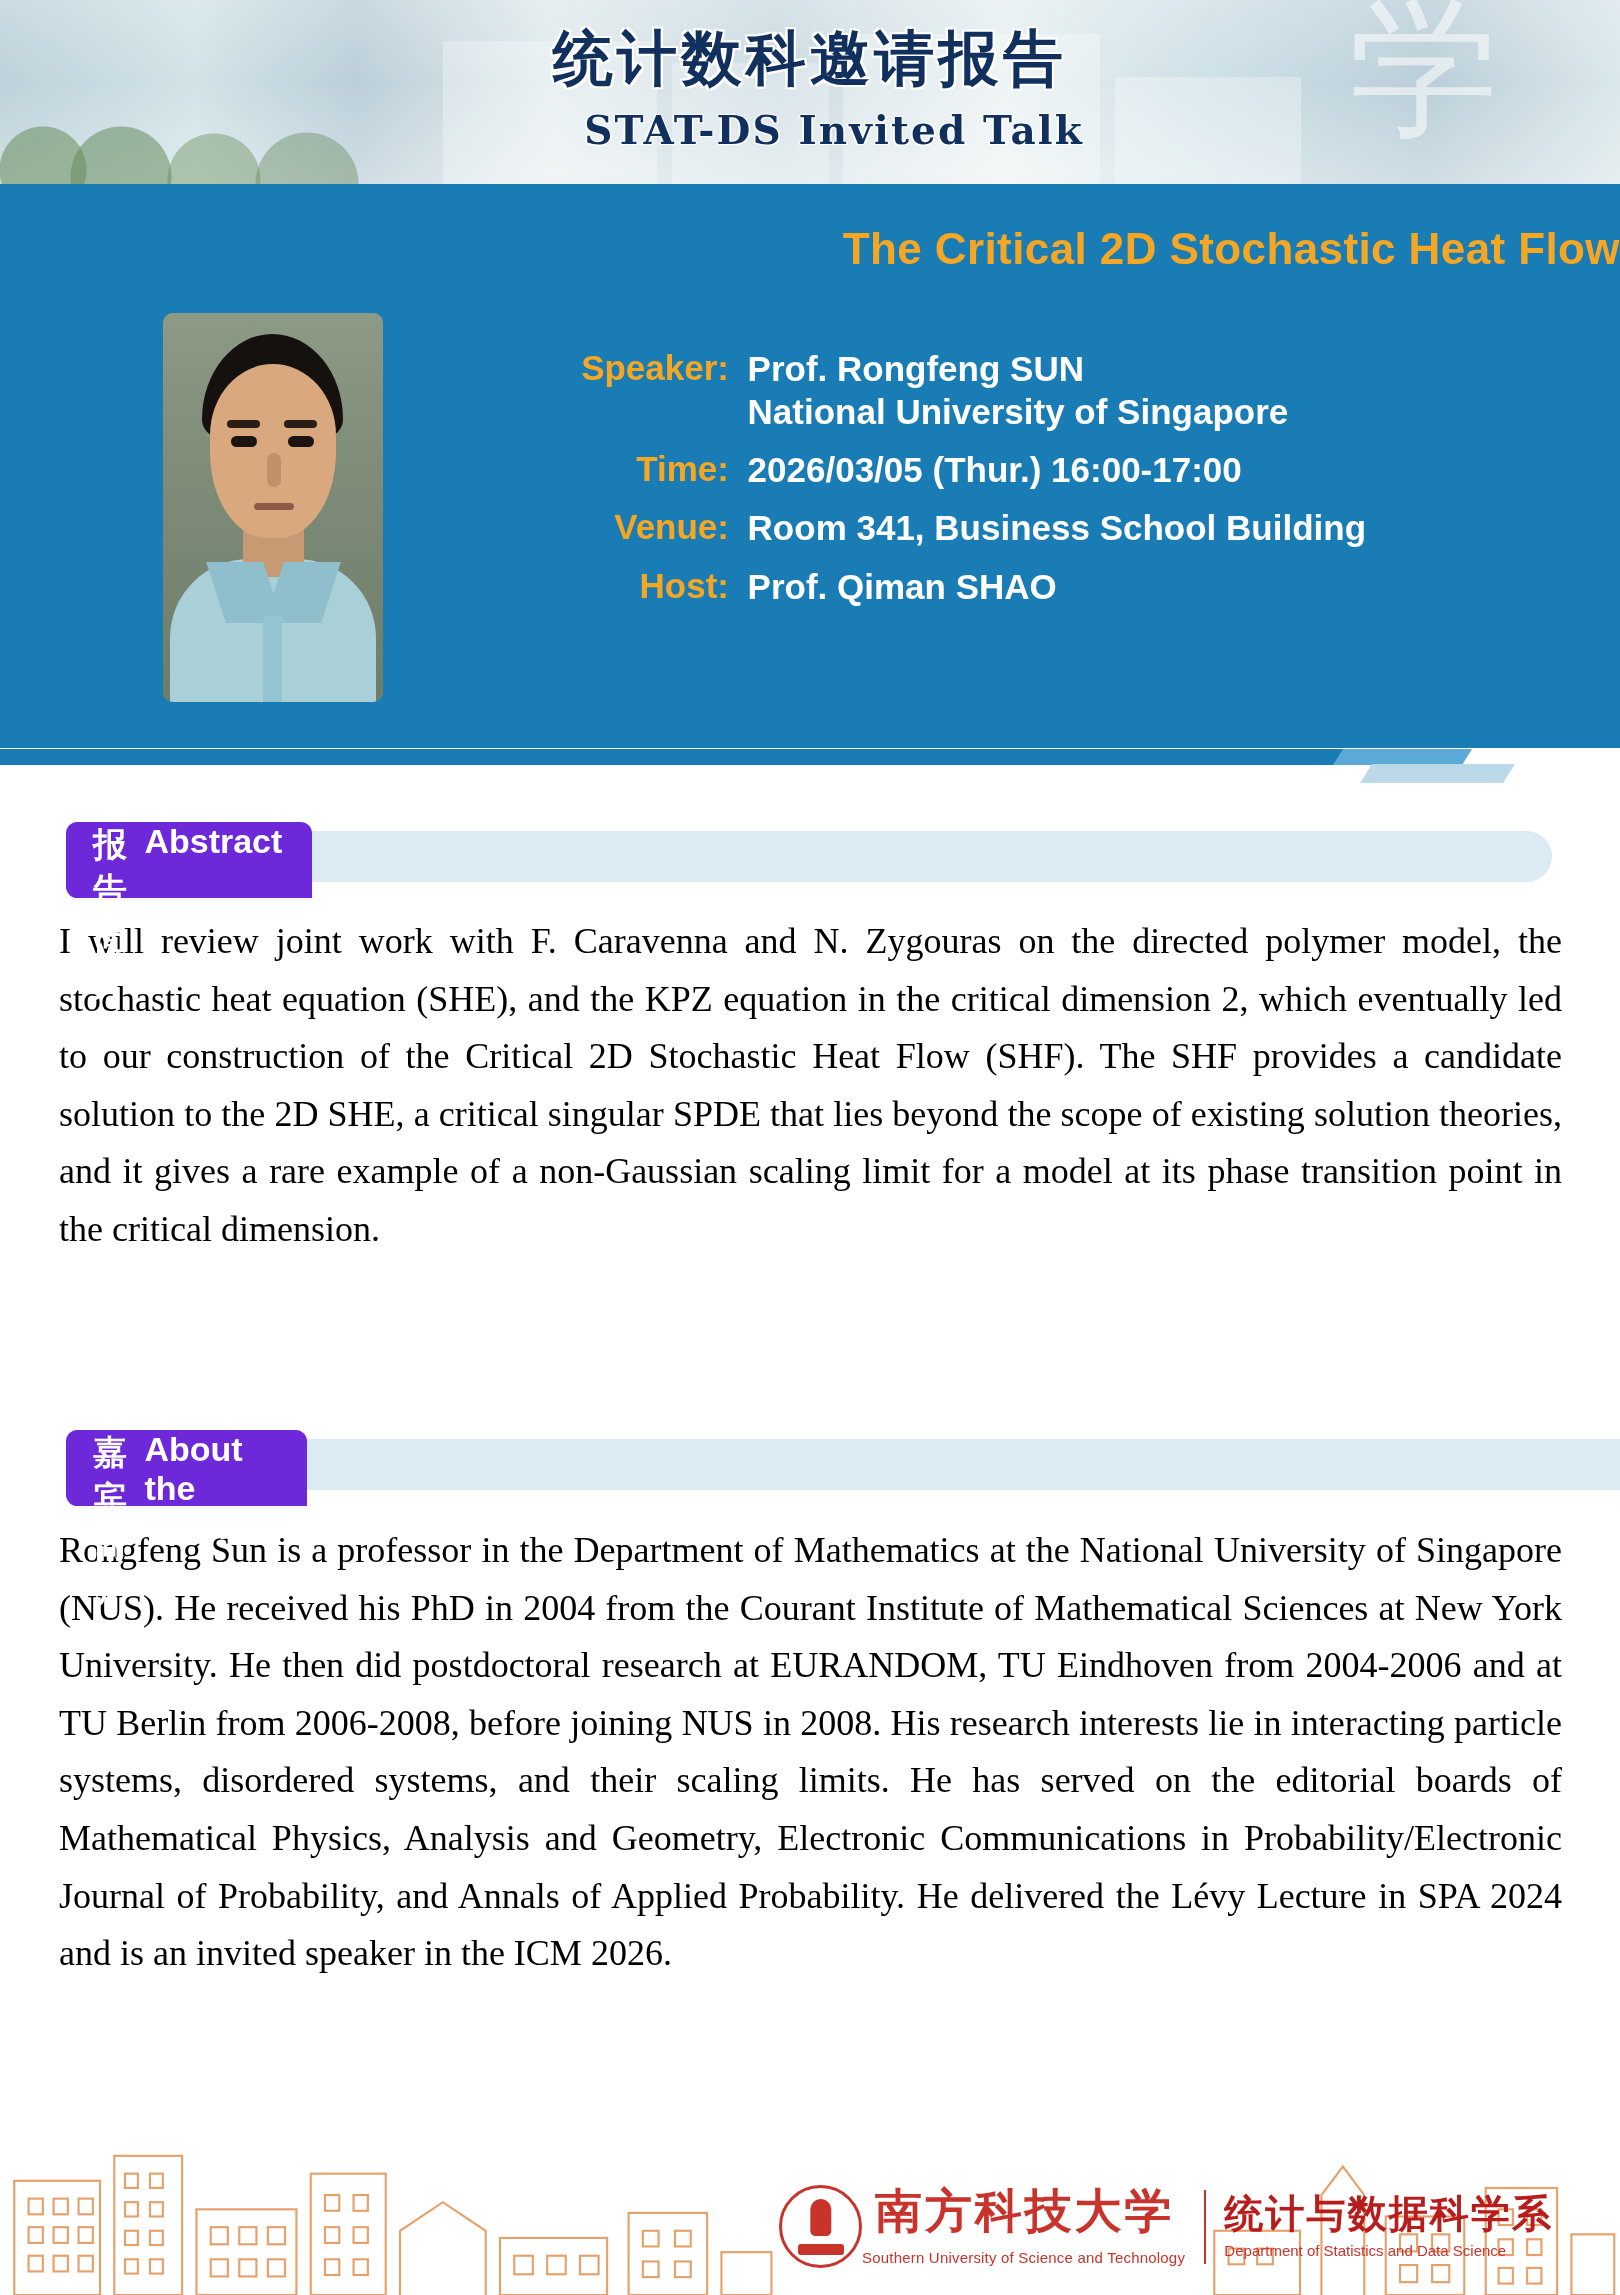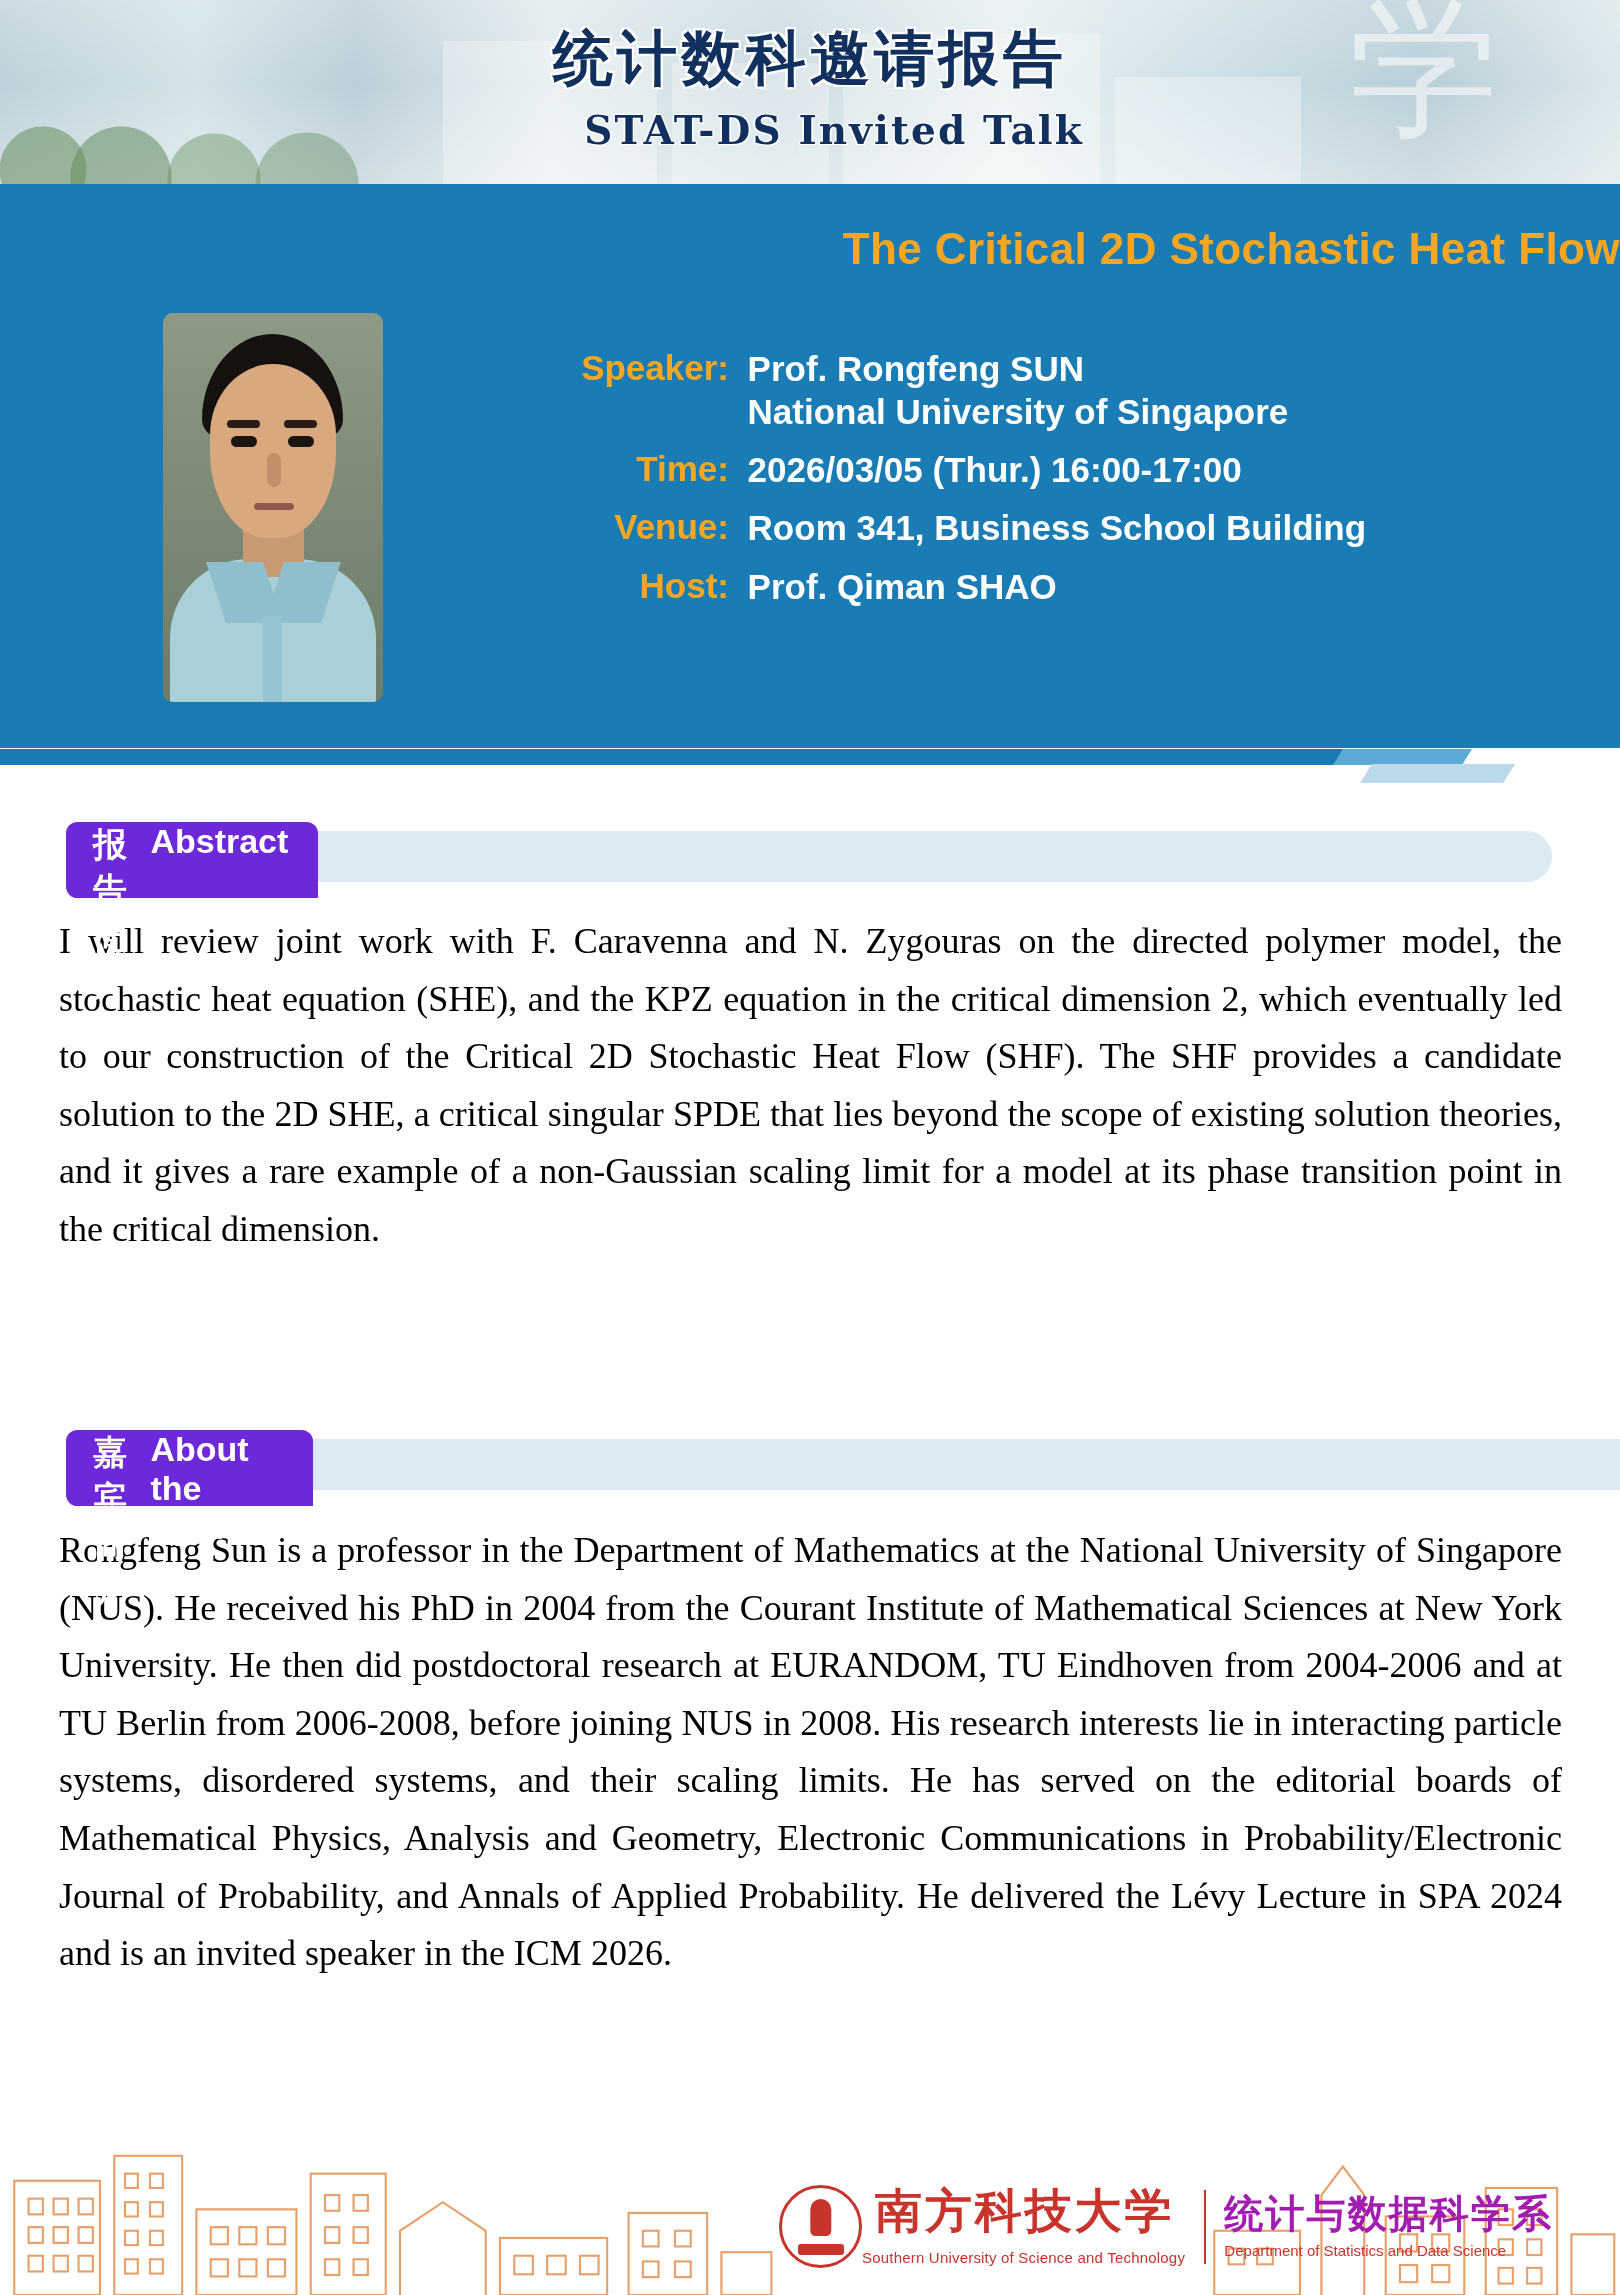--- a/index.html
+++ b/index.html
@@ -295,21 +295,21 @@
   .section-pill .cn {
     font-size: 34px;
     font-weight: bold;
     color: #ffffff;
     letter-spacing: 1.4px;
   }
   .section-pill .en {
     font-size: 34px;
     font-weight: bold;
     color: #ffffff;
-    margin-left: 22px;
+    margin-left: 16px;
   }
   .section-bar {
     position: absolute;
     left: 66px;
     top: 8.6px;
     height: 51px;
     background: #dceaf4;
     border-radius: 0 29px 29px 0;
     z-index: 1;
   }
@@ -398,21 +398,21 @@
   .logo-divider {
     width: 2.1px;
     height: 74px;
     background: #c8332b;
     margin: 0 18.6px;
   }
   .logo-dept-cn {
     font-family: "DejaVu Serif", serif;
     font-size: 39px;
     font-weight: bold;
-    color: #a21caf;
+    color: #b91c1c;
     letter-spacing: 2.1px;
     line-height: 1;
   }
   .logo-dept-en {
     font-size: 15px;
     color: #c8332b;
     margin-top: 8.6px;
   }
 </style>
 </head>

